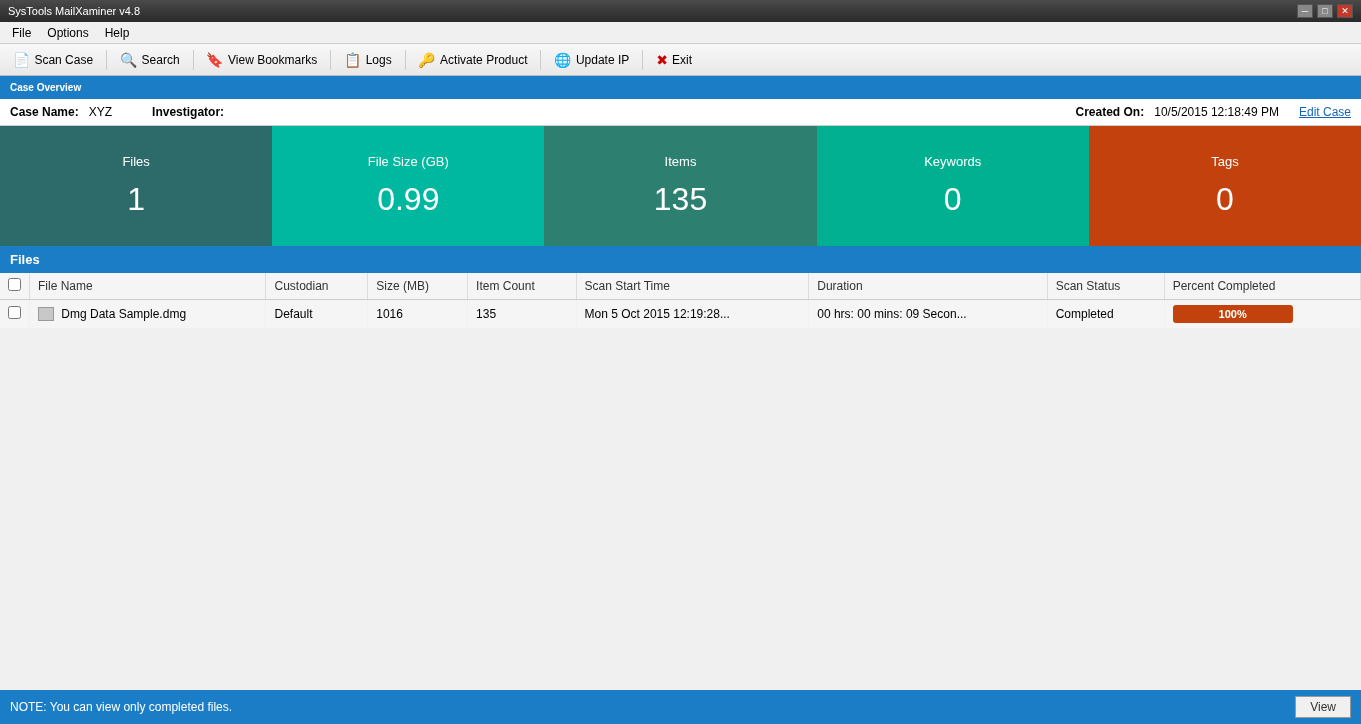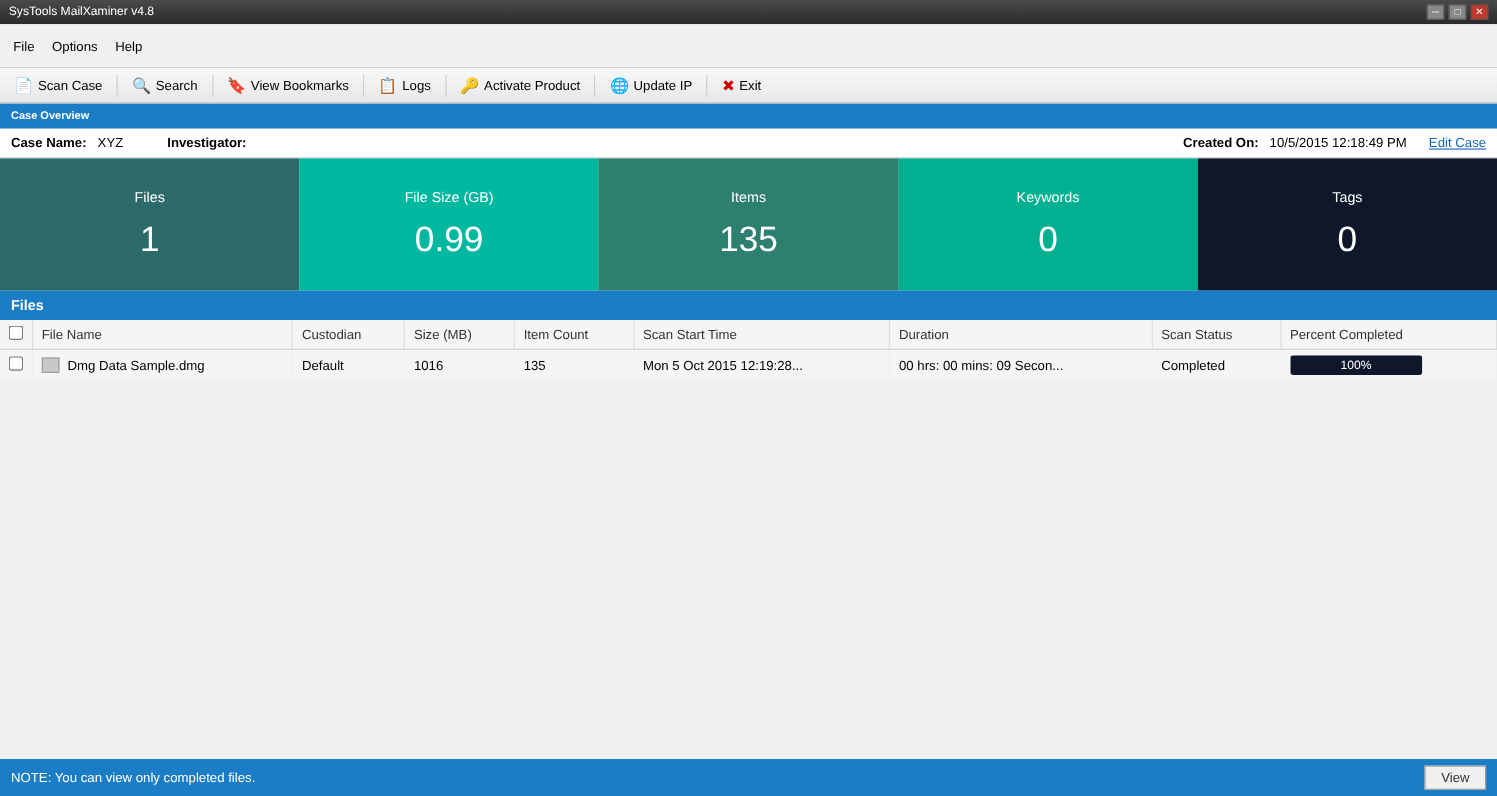--- a/index.html
+++ b/index.html
@@ -21,21 +21,21 @@
       width: 16px; height: 14px;
       background: #888; border: 1px solid #555;
       display: flex; align-items: center; justify-content: center;
       font-size: 9px; color: #fff; cursor: pointer;
     }
     .title-bar-btn.close { background: #c0392b; }
 
     
     .menu-bar {
       background: #f0f0f0;
-      height: 40px;
+      height: 22px;
       display: flex;
       align-items: center;
       padding: 0 4px;
       border-bottom: 1px solid #ccc;
       font-size: 12px;
     }
     .menu-item {
       padding: 2px 8px;
       cursor: pointer;
     }
@@ -101,21 +101,21 @@
       align-items: center;
       justify-content: center;
       padding: 20px 10px;
       color: white;
       min-height: 120px;
     }
     .stat-card.dark-teal { background: #2d6b6b; }
     .stat-card.bright-teal { background: #00b8a0; }
     .stat-card.medium-teal { background: #2d8070; }
     .stat-card.bright-teal2 { background: #00b090; }
-    .stat-card.dark-teal2 { background: #0f172a; }
+    .stat-card.dark-teal2 { background: #c2410c; }
 
     .stat-label { font-size: 13px; margin-bottom: 12px; }
     .stat-value { font-size: 32px; font-weight: 300; }
 
     
     .files-header {
       background: #1a7dc5;
       color: white;
       padding: 6px 10px;
       font-size: 13px;
@@ -148,28 +148,28 @@
     .checkbox-cell { width: 24px; text-align: center; }
 
     .progress-bar-wrap {
       background: #e0e0e0;
       border-radius: 3px;
       height: 18px;
       width: 120px;
       overflow: hidden;
     }
     .progress-bar-fill {
-      background: #0f172a;
+      background: #c2410c;
       height: 100%;
       display: flex;
       align-items: center;
       justify-content: center;
       color: white;
       font-size: 11px;
-      font-weight: normal;
+      font-weight: bold;
     }
 
     
     .bottom-bar {
       position: fixed;
       bottom: 0;
       left: 0;
       right: 0;
       background: #1a7dc5;
       color: white;

